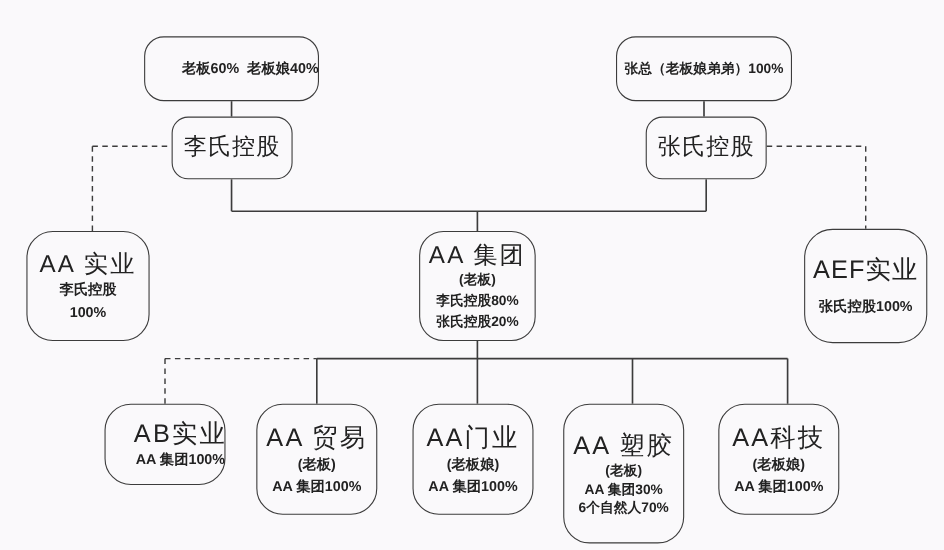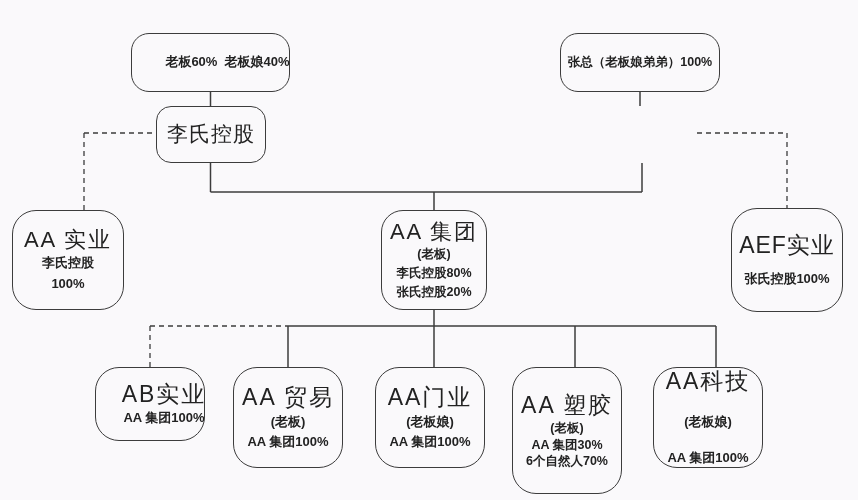--- a/index.html
+++ b/index.html
@@ -20,30 +20,30 @@
   .node .title{font-size:22px;font-weight:500;letter-spacing:2px;line-height:1.15;white-space:pre;}
   .node .label,.node .sub{font-size:13px;font-weight:600;line-height:1.4;white-space:pre;}
   .node .sub{margin-top:2px;}
   
   .n-lish{left:131px;top:33px;width:159px;height:59px;border-radius:18px;padding-left:34px;}
   .n-zhsh{left:560px;top:33px;width:160px;height:59px;border-radius:18px;}
   .n-zhsh .label{font-size:12.5px;text-align:right;}
   .n-lih {left:156px;top:106px;width:110px;height:57px;border-radius:15px;}
   .n-zhh {left:587px;top:106px;width:110px;height:57px;border-radius:15px;}
   .n-lih .title,.n-zhh .title{font-size:21px;letter-spacing:1px;}
-  .n-aas {left:12px; top:210px;width:112px;height:100px;border-radius:24px;}
+  .n-aas {left:24px; top:210px;width:112px;height:100px;border-radius:24px;}
   .n-aag {left:381px;top:210px;width:106px;height:100px;border-radius:22px;text-align:right;}
   .n-aag .sub{font-size:12.5px;line-height:1.35;}
   .n-aef {left:731px;top:208px;width:112px;height:104px;border-radius:26px;gap:10px;}
   .n-aef .title{font-size:23px;letter-spacing:1px;}
   .n-ab  {left:95px; top:367px;width:110px;height:74px; border-radius:24px;padding-left:28px;}
   .n-tr  {left:233px;top:367px;width:110px;height:101px;border-radius:24px;}
   .n-dr  {left:375px;top:367px;width:110px;height:101px;border-radius:24px;}
   .n-pl  {left:512px;top:367px;width:110px;height:127px;border-radius:24px;}
-  .n-te  {left:653px;top:367px;width:110px;height:101px;border-radius:24px;justify-content:space-between;}
+  .n-te  {left:653px;top:367px;width:110px;height:101px;border-radius:24px;}
   .n-ab .title,.n-tr .title,.n-dr .title,.n-pl .title,.n-te .title{font-size:23px;}
   .n-pl .sub{font-size:12.5px;line-height:1.3;}
 </style>
 </head>
 <body>
 
 <div class="canvas">
 
   <svg class="edges" viewBox="0 0 858 500" xmlns="http://www.w3.org/2000/svg">
 
@@ -73,20 +73,23 @@
   </div>
 
   <div class="node n-zhsh">
     <span class="label">张总（老板娘弟弟）100%</span>
   </div>
 
   <div class="node n-lih">
     <span class="title">李氏控股</span>
   </div>
 
+  <div class="node n-zhh">
+    <span class="title">张氏控股</span>
+  </div>
 
   <div class="node n-aas">
     <span class="title">AA 实业</span>
     <span class="sub">李氏控股</span>
     <span class="sub">100%</span>
   </div>
 
   <div class="node n-aag">
     <span class="title">AA 集团</span>
     <span class="sub">(老板)</span>

